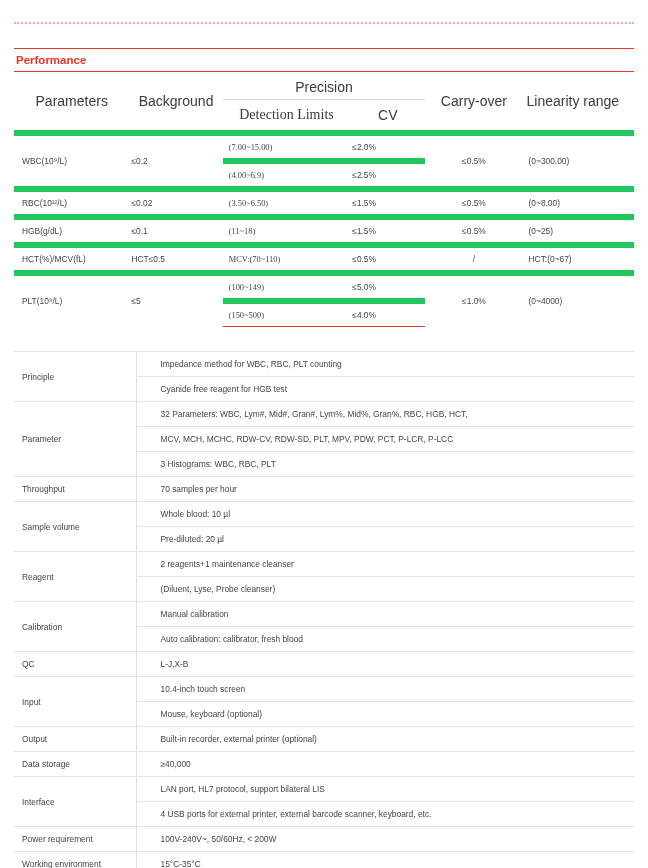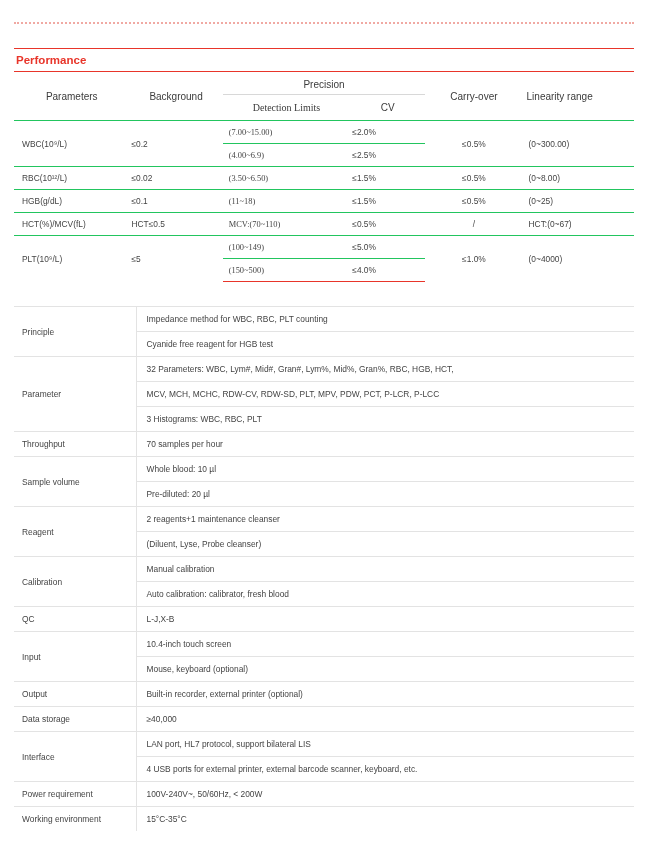--- a/index.html
+++ b/index.html
@@ -50,31 +50,31 @@
   }
   td, th {
     padding: 6px 6px;
     vertical-align: middle;
     font-weight: normal;
     text-align: left;
   }
   
   .perf thead th {
     text-align: center;
-    font-size: 10px;
+    font-size: 14px;
     color: #3b3b3b;
     padding: 7px 4px;
   }
   .perf thead th.lcell { text-align: center; padding-left: 8px; }
   .perf .prec-group {
     border-bottom: 1px solid #d8d8d8;
     padding-bottom: 4px;
   }
   .perf tbody td {
-    border-top: 1px solid #22c55e;
+    border-top: 6px solid #22c55e;
     font-size: 8.4px;
   }
   .perf .param-col { width: 110px; padding-left: 8px; }
   .perf .bg-col { width: 96px; }
   .perf .dl-col { width: 122px; font-family: Liberation Serif, serif; }
   .perf .cv-col { width: 78px; }
   .perf .co-col { width: 96px; text-align: center; }
   .perf .lin-col { width: 110px; text-align: left; }
   .perf .last-row td { border-bottom: 1.2px solid #e8352a; }
 
@@ -82,21 +82,21 @@
   .tech { margin-top: 0; }
   .tech td {
     border-top: 1px solid #e3e3e3;
     font-size: 8.4px;
     padding: 7px 6px;
   }
   .tech .label-col {
     width: 122px;
     padding-left: 8px;
   }
-  .tech .val-col { padding-left: 10px; }
+  .tech .val-col { padding-left: 24px; }
   .vline {
     border-left: 1px solid #e3e3e3;
   }
 </style>
 </head>
 <body>
 
 <div class="page">
 
 

